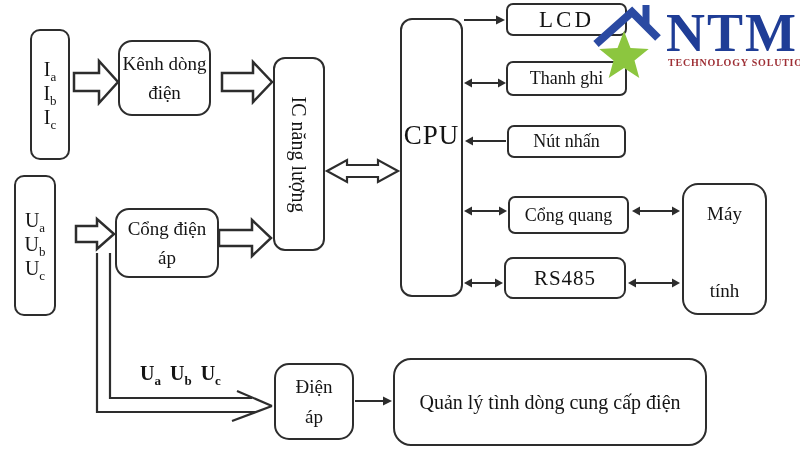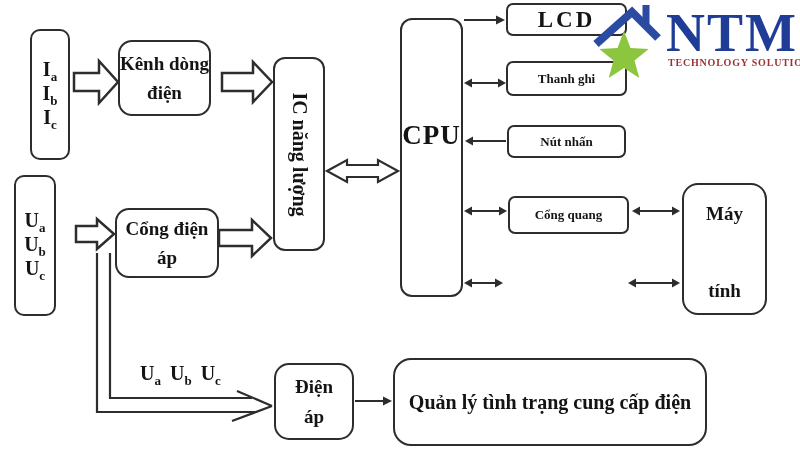--- a/index.html
+++ b/index.html
@@ -4,29 +4,29 @@
 <style>
   html,body{margin:0;padding:0;background:#fff;}
   .stage{
     position:relative;width:800px;height:450px;background:#fff;overflow:hidden;
     font-family:"Liberation Serif","DejaVu Serif",serif;color:#141414;
   }
   .arrow-layer{position:absolute;left:0;top:0;z-index:1;pointer-events:none;}
   .box{
     position:absolute;z-index:2;background:#fff;border:2.5px solid #2d2d2d;
     display:flex;flex-direction:column;align-items:center;justify-content:center;
-    box-sizing:border-box;text-align:center;font-weight:700;color:#141414;
+    box-sizing:border-box;text-align:center;font-weight:400;color:#141414;
   }
   .bl{font-size:19px;line-height:1.55;white-space:nowrap;}
   .sig{font-size:20px;line-height:1;}
   .sig sub{font-size:13px;}
   .inputs{justify-content:center;padding:10px 0;}
   .cpu-label{font-size:27px;letter-spacing:1px;transform:translateY(-22px);}
   .lcd-label{font-size:23px;letter-spacing:3px;}
-  .small-label{font-size:13px;white-space:nowrap;}
+  .small-label{font-size:18px;white-space:nowrap;}
   .rs-label{font-size:21px;letter-spacing:1px;}
   .vert-box{justify-content:center;}
   .vert-label{font-size:20px;white-space:nowrap;transform:rotate(90deg);}
   .computer-box{justify-content:space-around;padding:14px 0;gap:48px;}
   .mgmt-label{font-size:20px;white-space:nowrap;}
   .tap-label{
     position:absolute;left:140px;top:362px;z-index:2;font-weight:700;font-size:20px;
     white-space:nowrap;color:#141414;
   }
   .tap-label .sig{margin-right:9px;}
@@ -149,37 +149,40 @@
   </div>
 
   <div class="box" style="left:507px;top:125px;width:119px;height:33px;border-radius:7px">
     <div class="small-label">Nút nhấn</div>
   </div>
 
   <div class="box" style="left:508px;top:196px;width:121px;height:38px;border-radius:7px">
     <div class="small-label">Cổng quang</div>
   </div>
 
+  <div class="box" style="left:504px;top:257px;width:122px;height:42px;border-radius:9px">
+    <div class="rs-label">RS485</div>
+  </div>
 
   <div class="box computer-box" style="left:682px;top:183px;width:85px;height:132px;border-radius:16px">
     <div class="bl">Máy</div>
     <div class="bl">tính</div>
   </div>
 
   <div class="tap-label">
     <span class="sig"><span>U</span><sub>a</sub></span><span class="sig"><span>U</span><sub>b</sub></span><span class="sig"><span>U</span><sub>c</sub></span>
   </div>
 
   <div class="box" style="left:274px;top:363px;width:80px;height:77px;border-radius:15px">
     <div class="bl">Điện</div>
     <div class="bl">áp</div>
   </div>
 
   <div class="box" style="left:393px;top:358px;width:314px;height:88px;border-radius:18px">
-    <div class="mgmt-label">Quản lý tình trạng cung cấp điện</div>
+    <div class="mgmt-label">Quản lý tình dòng cung cấp điện</div>
   </div>
 
   <div class="logo">
     <svg class="logo-shapes" width="80" height="90" viewBox="0 0 80 90">
       <path d="M10,44 L46,12 L72,38" fill="none" stroke="#2b4aa2" stroke-width="8"></path>
       <path d="M60,24 L60,5" fill="none" stroke="#2b4aa2" stroke-width="7"></path>
       <polygon fill="#8cc63f" points="38,31 44.5,48.1 62.7,49 48.5,60.4 53.3,78 38,68 22.7,78 27.5,60.4 13.3,49 31.5,48.1"></polygon>
     </svg>
     <div class="logo-name">NTM</div>
     <div class="logo-tagline">TECHNOLOGY SOLUTION</div>

